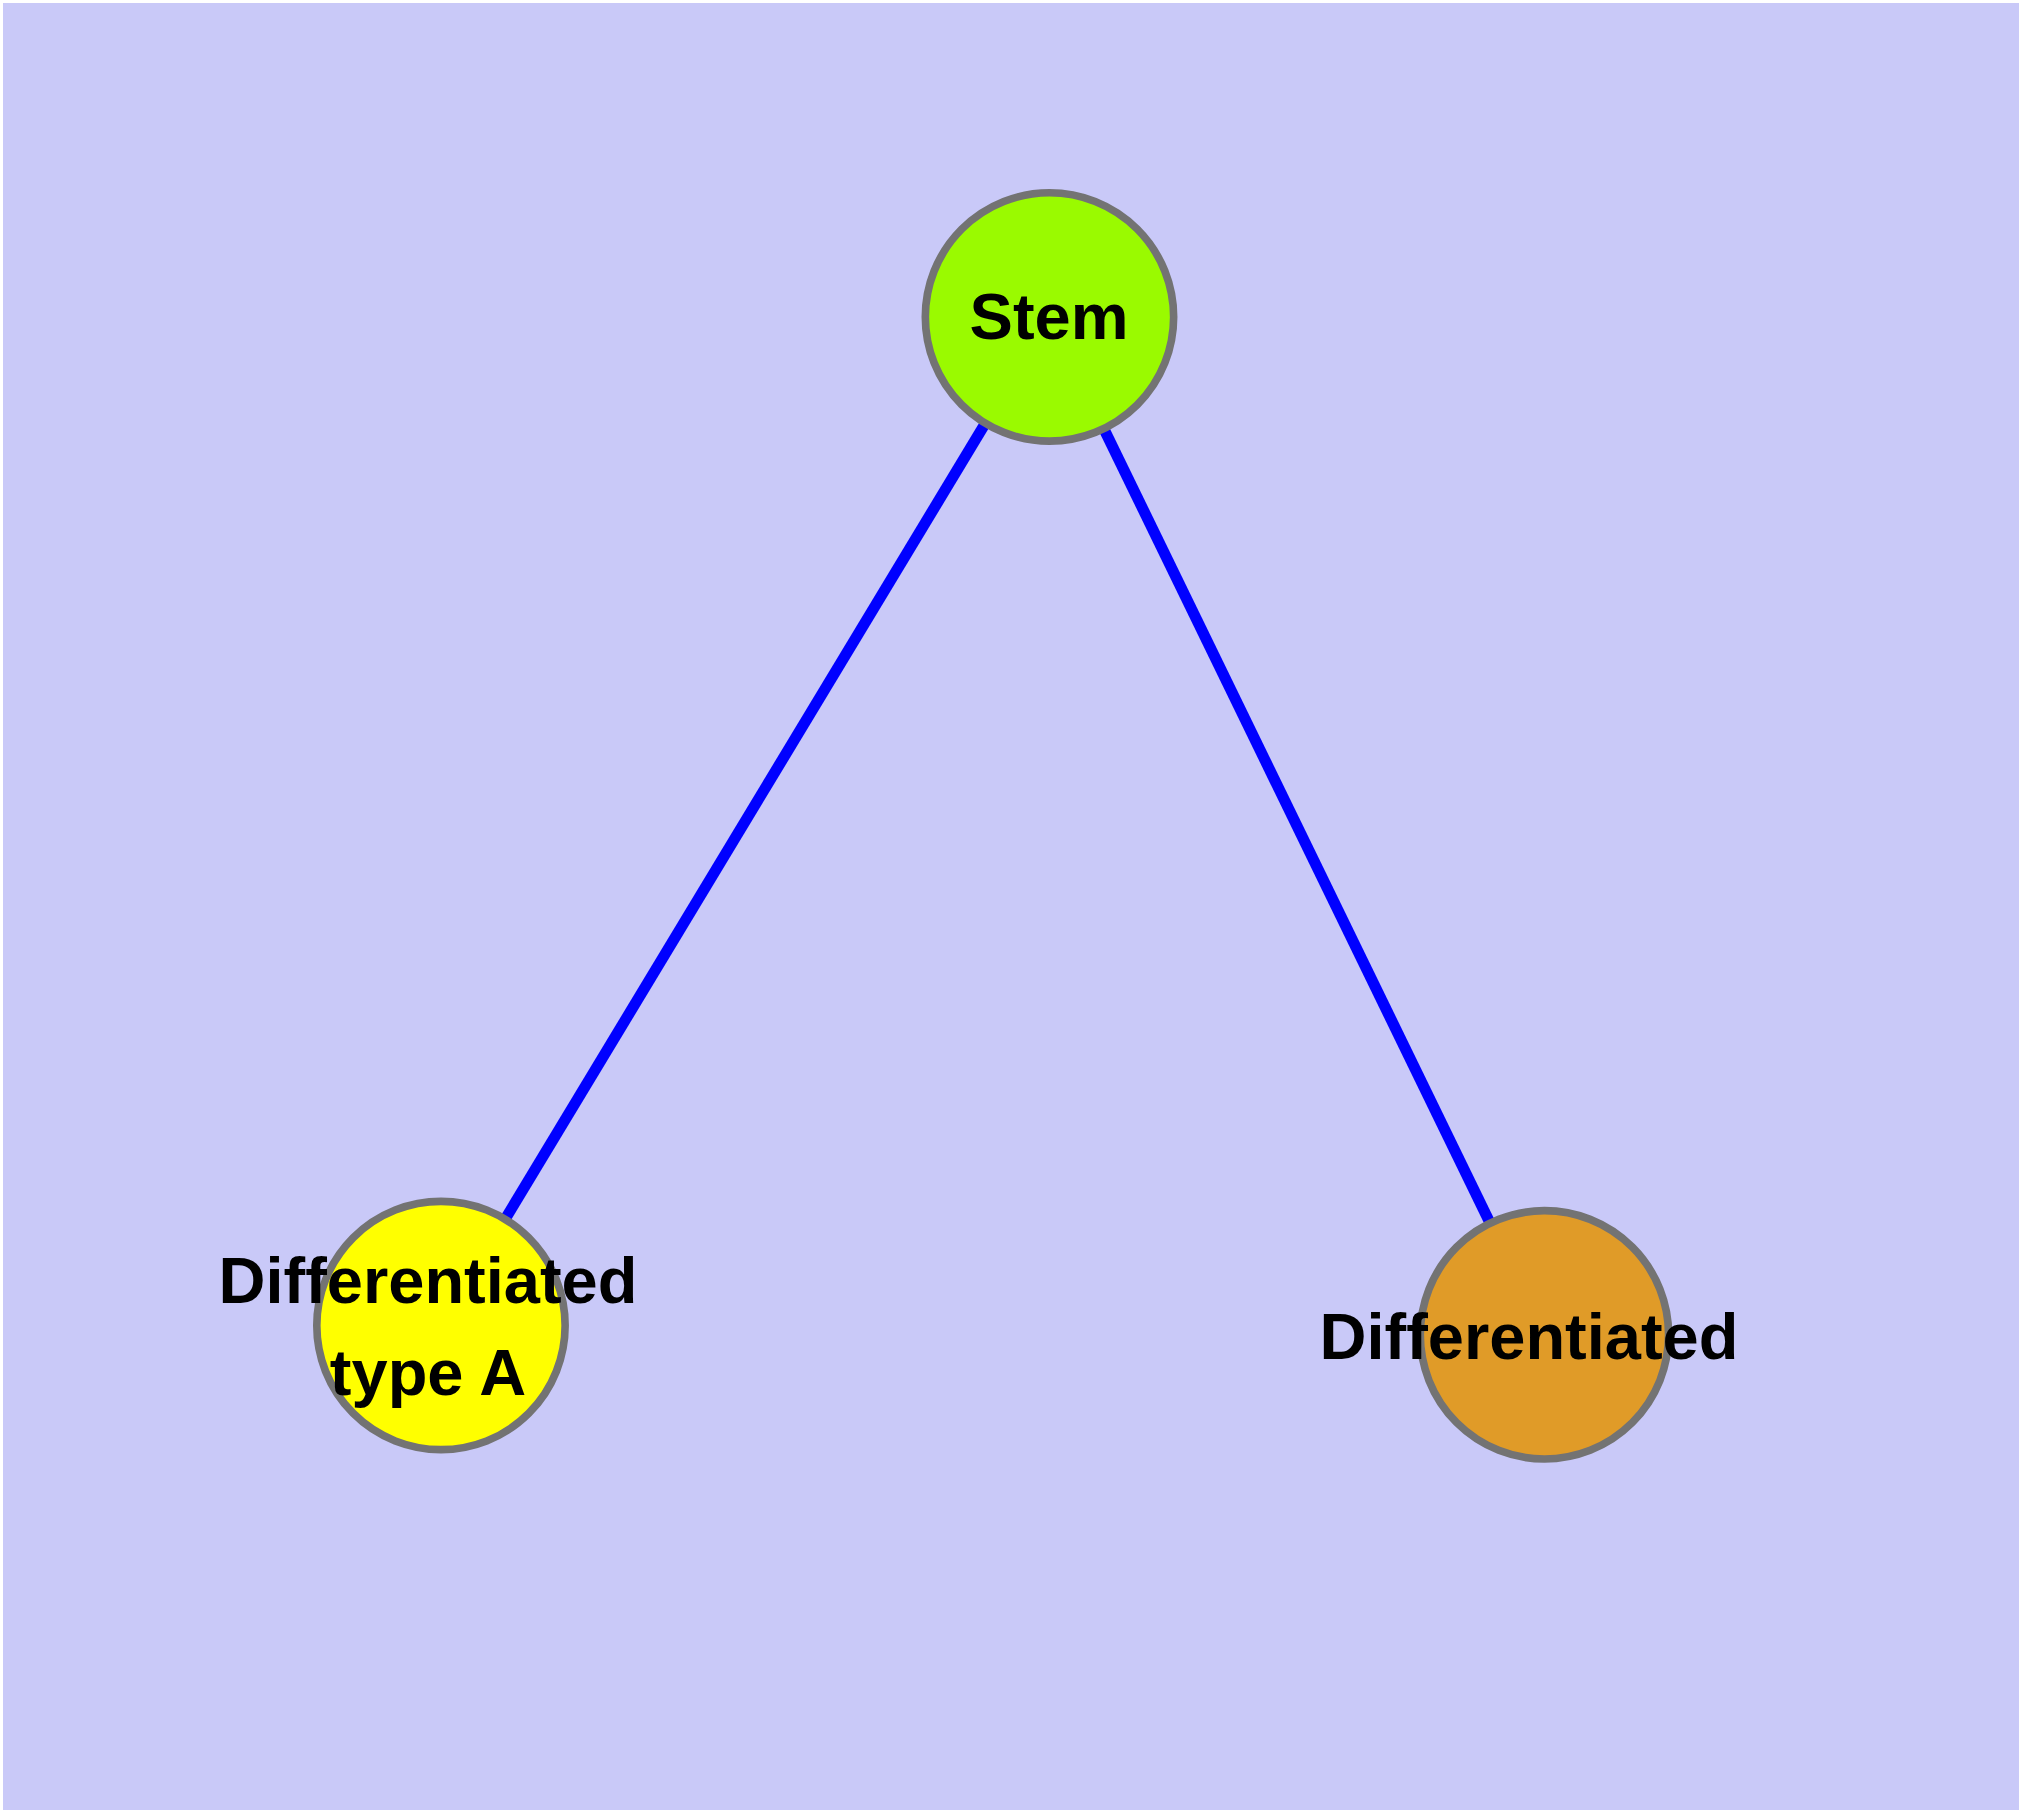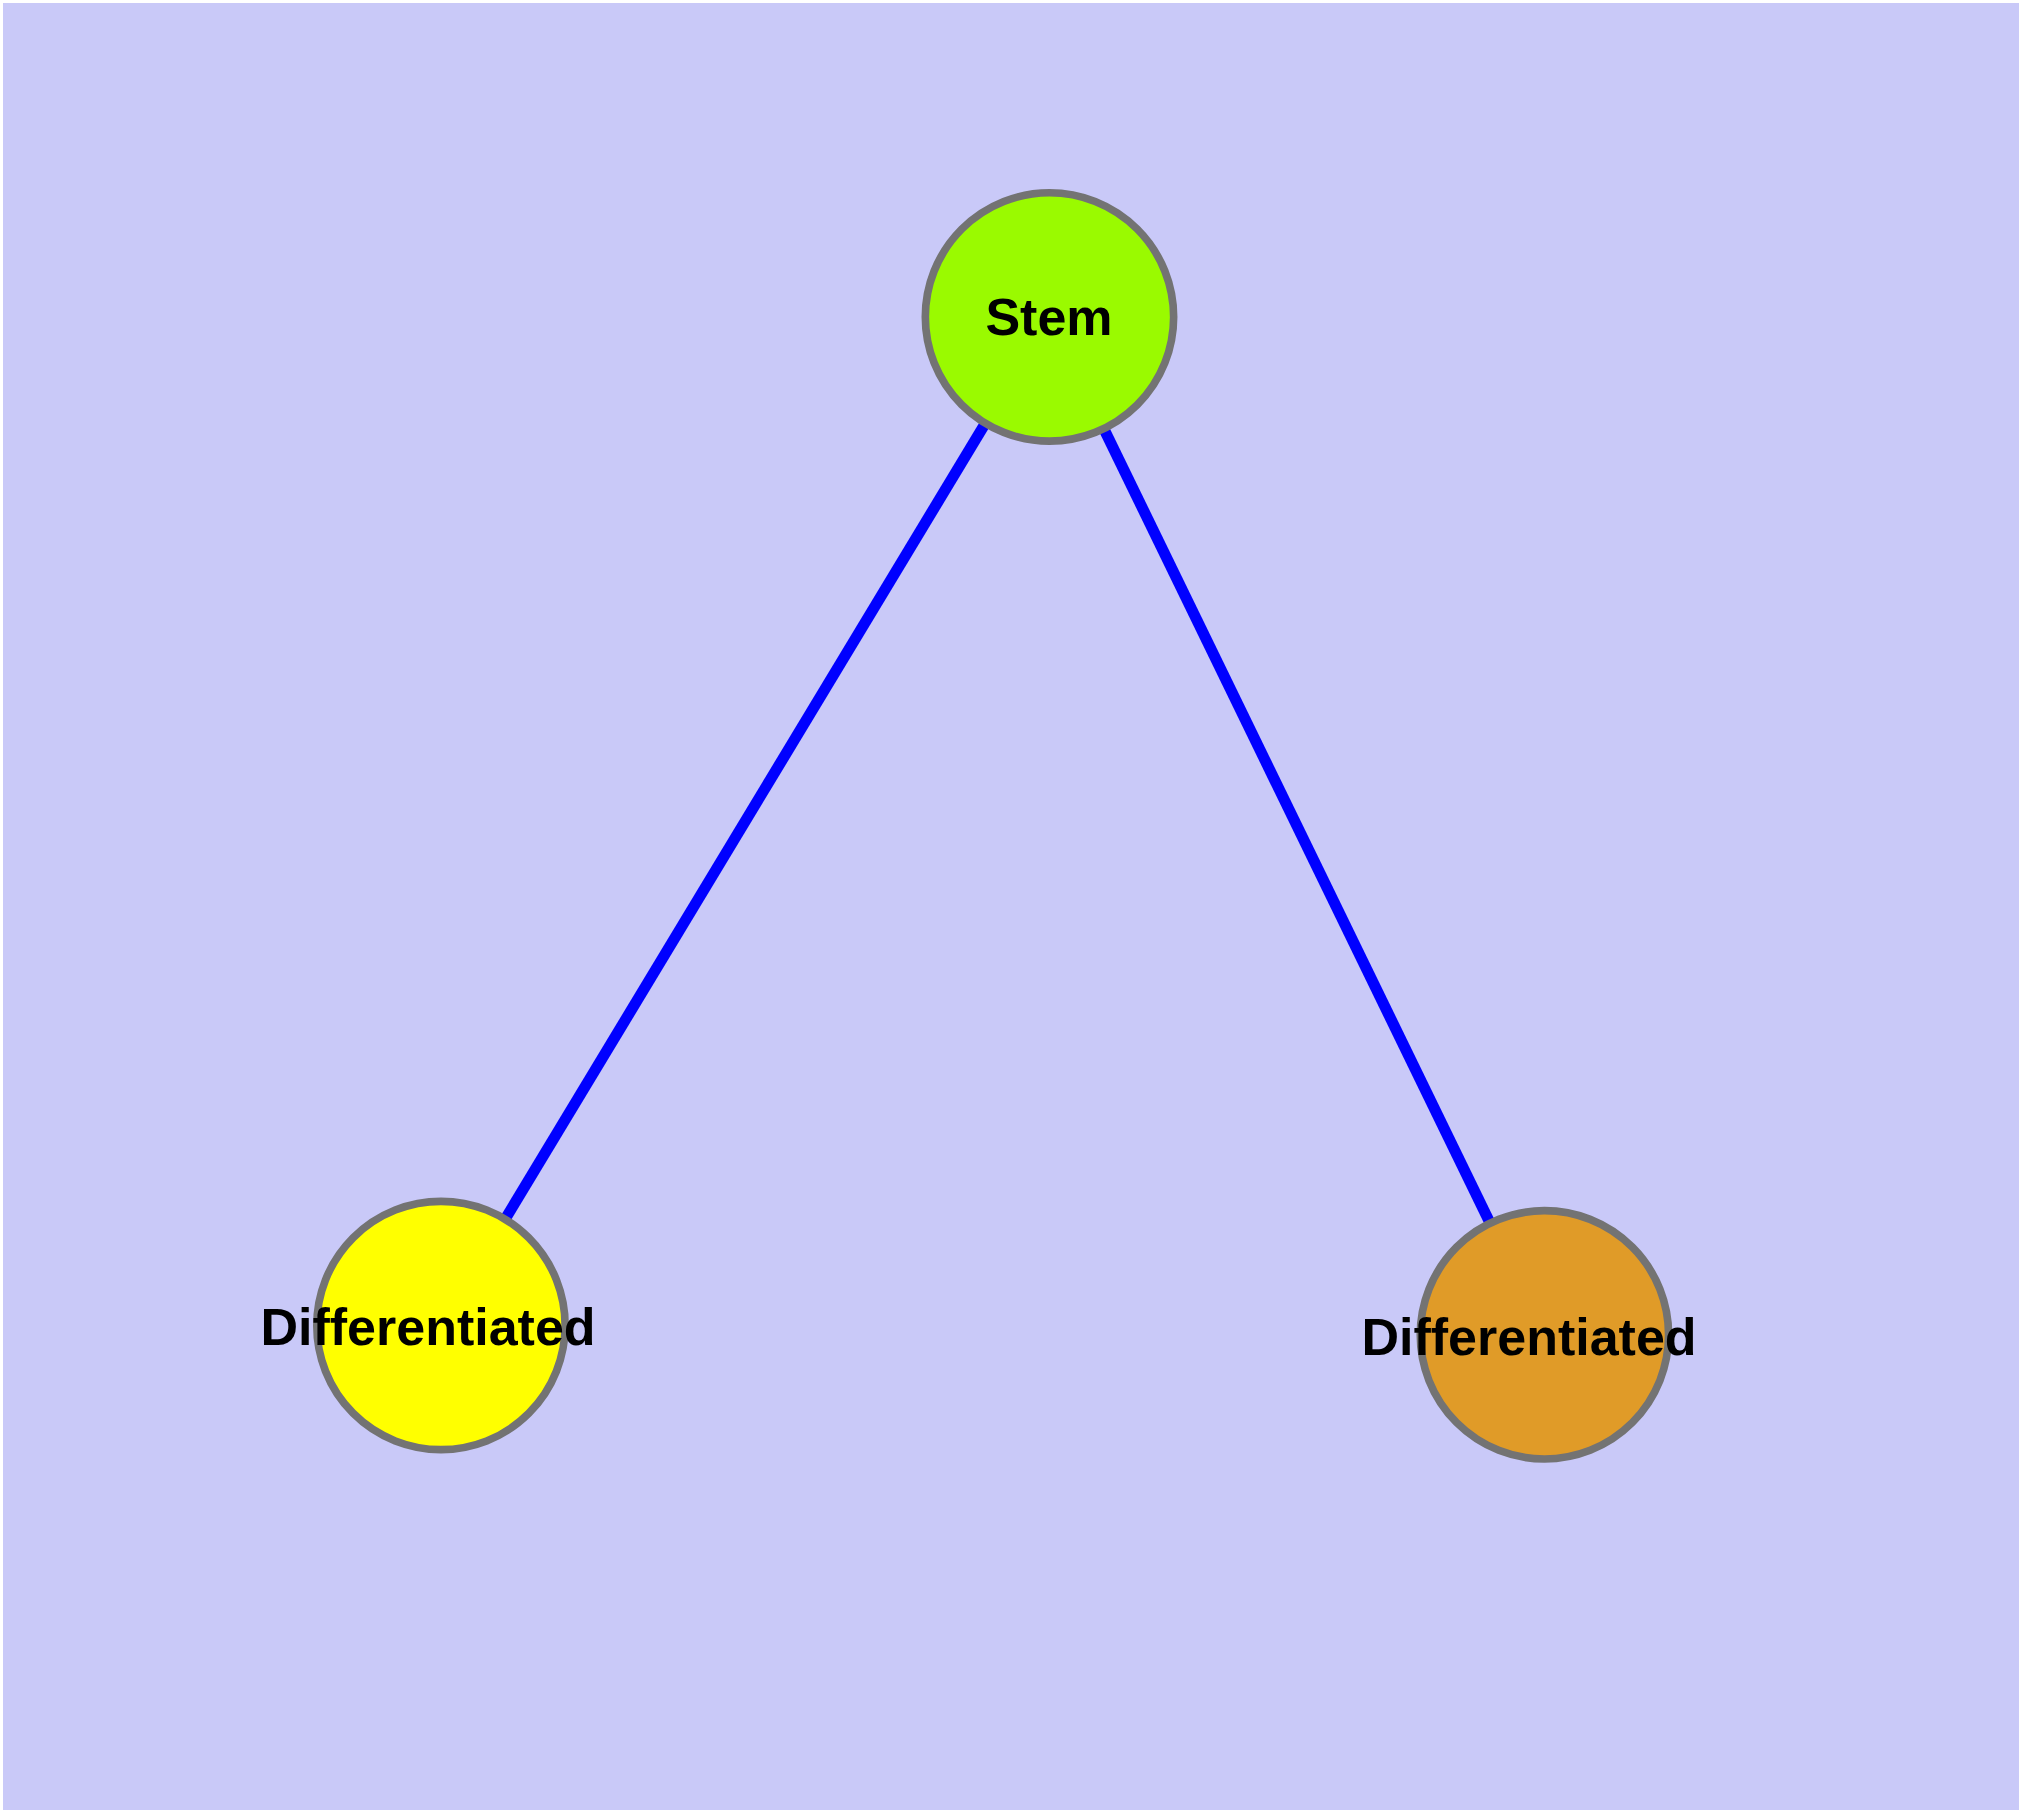--- a/index.html
+++ b/index.html
@@ -34,21 +34,21 @@
   .node-circle {
     stroke: #737373;
     stroke-width: 9px;
   }
   .node-label {
     position: absolute;
     transform: translate(-50%, -50%);
     text-align: center;
     color: #000000;
     font-weight: bold;
-    font-size: 52px;
+    font-size: 65px;
     line-height: 92px;
     white-space: nowrap;
     pointer-events: none;
   }
   .node-label .line {
     display: block;
   }
 </style>
 </head>
 <body>
@@ -64,19 +64,20 @@
     <circle class="node-circle" cx="520" cy="1564" r="146.5" fill="#FFFF00"></circle>
     <circle class="node-circle" cx="1822" cy="1575" r="146.5" fill="#E09B28"></circle>
   </svg>
 
   <div class="node-label" style="left:1049px; top:317px;">
     <span class="line">Stem</span>
   </div>
 
   <div class="node-label" style="left:428px; top:1327px;">
     <span class="line">Differentiated</span>
+    <span class="line">type A</span>
   </div>
 
   <div class="node-label" style="left:1529px; top:1337px;">
     <span class="line">Differentiated</span>
   </div>
 </div>
 
 
 </body></html>

